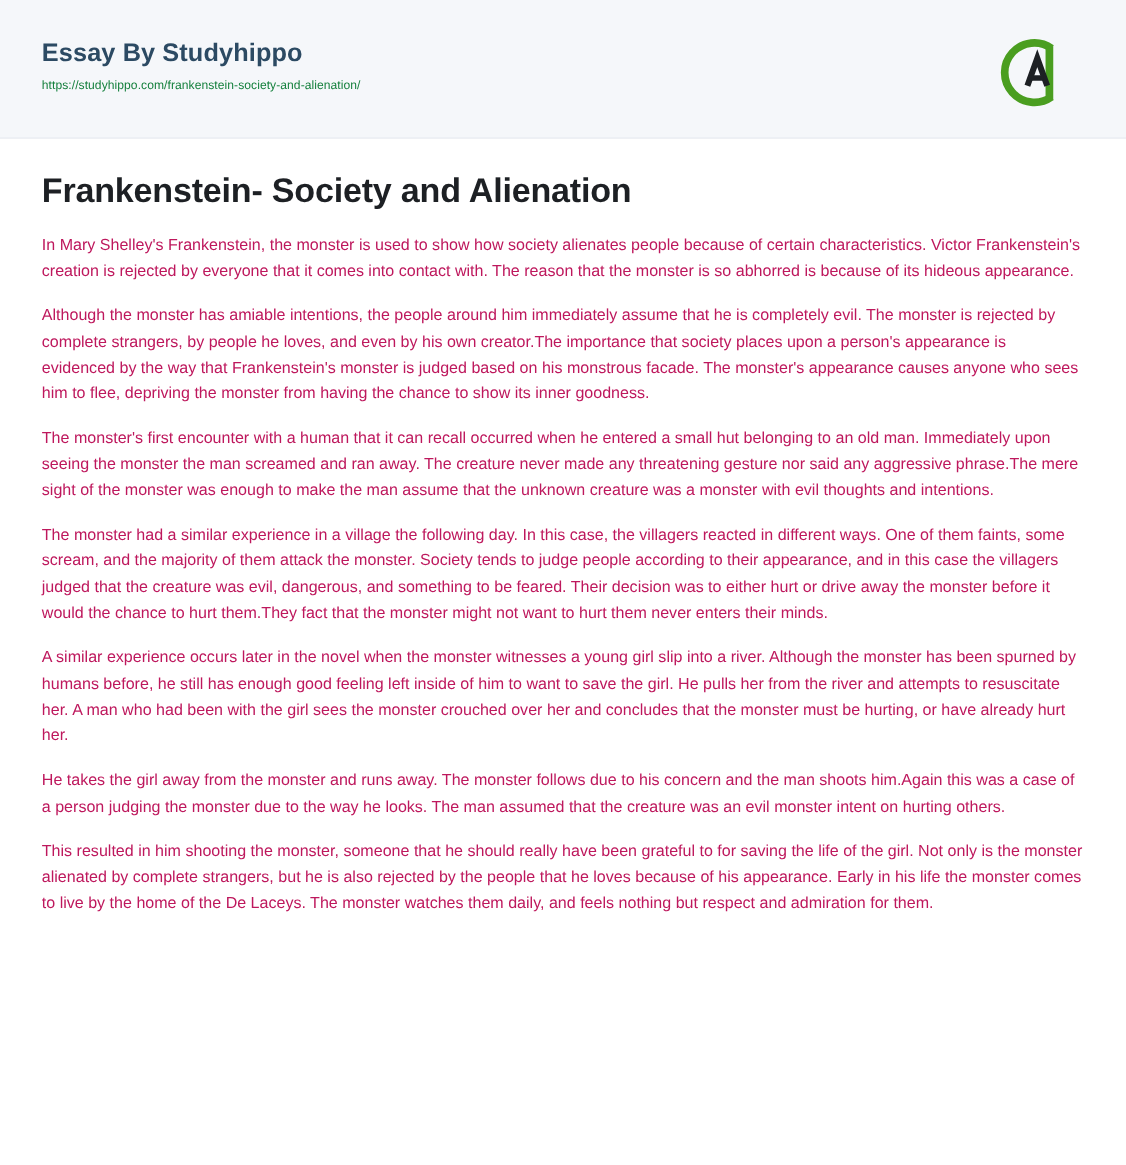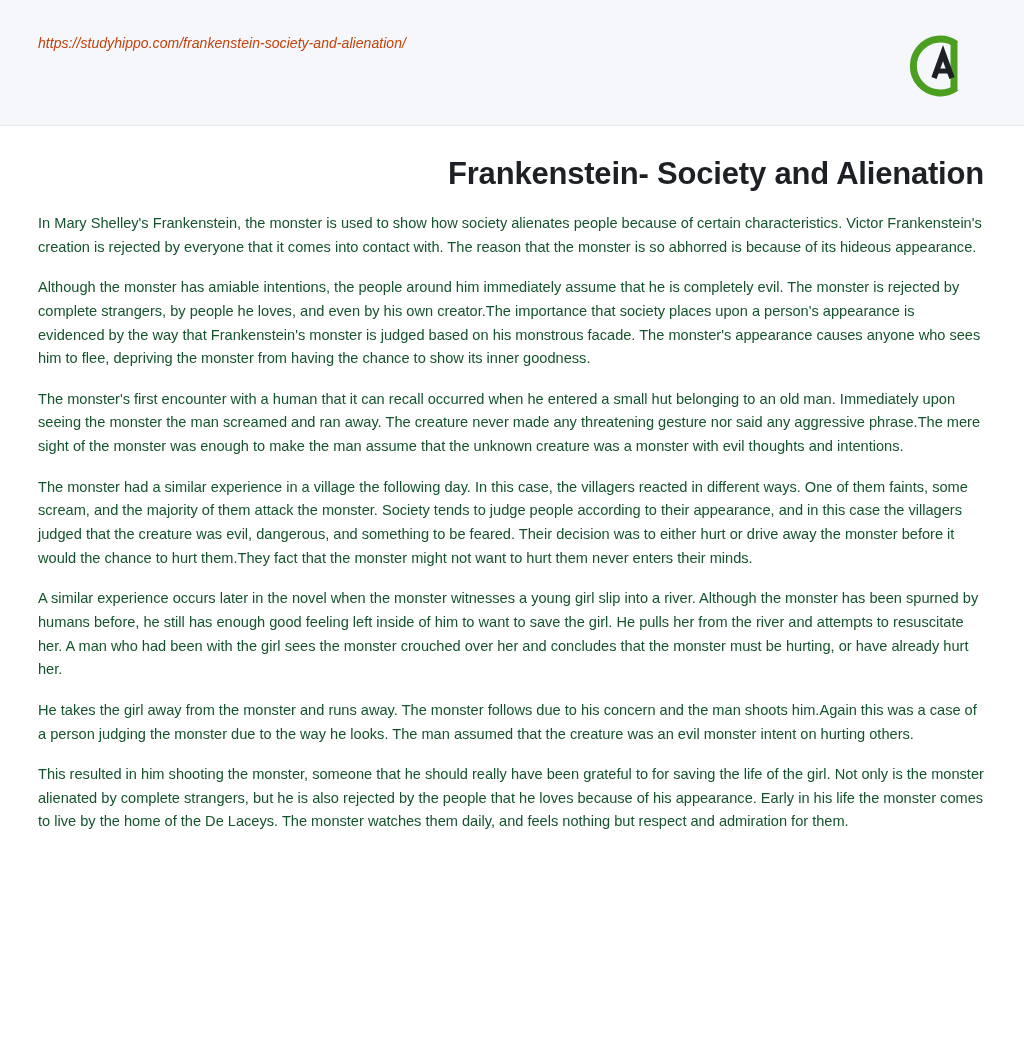--- a/index.html
+++ b/index.html
@@ -32,62 +32,61 @@
     gap: 14px;
   }
   .brand-title {
     font-size: 23px;
     font-weight: bold;
     color: #2c4a63;
     letter-spacing: 0.1px;
     line-height: 1;
   }
   .brand-url {
-    font-size: 14px;
-    color: #c2410c;
+    font-size: 11px;
+    color: #15803d;
     line-height: 1;
     letter-spacing: 0.05px;
-    font-style: italic;
   }
   .logo {
     width: 72px;
     height: 72px;
     margin-right: 14px;
     margin-top: -6px;
     position: relative;
   }
   
   .article {
     padding: 30px 40px 0 38px;
   }
   .article-title {
     font-size: 31px;
     font-weight: bold;
     color: #1d2024;
     margin: 0 0 20px 0;
     letter-spacing: -0.2px;
-    text-align: right;
   }
   .article p {
     font-size: 14.6px;
     line-height: 1.62;
-    color: #14532d;
+    color: #be185d;
     margin: 0 0 17px 0;
   }
   .article p:last-child {
     margin-bottom: 0;
   }
 </style>
 </head>
 <body>
 
 <div class="page">
 
   <div class="header">
     <div class="brand-block">
+      <div class="brand-title">Essay By Studyhippo</div>
       <a class="brand-url">https://studyhippo.com/frankenstein-society-and-alienation/</a>
     </div>
     <div class="logo">
       <svg width="72" height="72" viewBox="0 0 72 72" aria-hidden="true">
         <path d="M58 14 A27 27 0 1 0 58 58" fill="none" stroke="#4a9e20" stroke-width="7" stroke-linecap="butt"></path>
         <path d="M56 12 L56 60" fill="none" stroke="#4a9e20" stroke-width="7" stroke-linecap="butt"></path>
         <path d="M36 48 L45 23 L54 48" fill="none" stroke="#1d2024" stroke-width="5.5" stroke-linejoin="miter"></path>
         <path d="M39.5 41 L50.5 41" fill="none" stroke="#1d2024" stroke-width="5"></path>
       </svg>
     </div>

